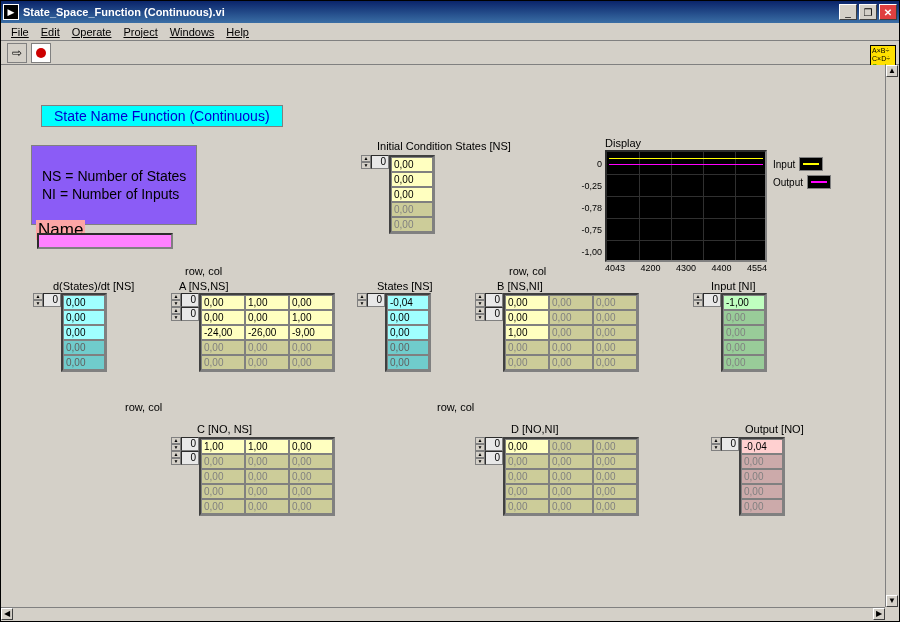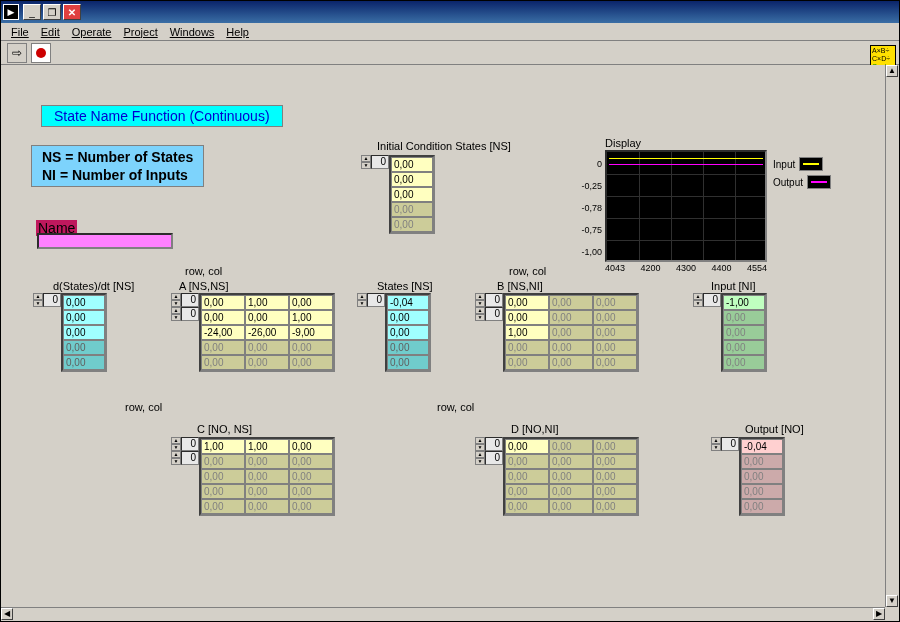--- a/index.html
+++ b/index.html
@@ -18,22 +18,22 @@
 .tool-run { font-size: 12px; }
 .tool-stop { background: #fff; }
 .tool-stop div { width: 10px; height: 10px; background: #c00; border-radius: 50%; }
 .icon-cluster { position: absolute; right: 3px; top: 44px; width: 26px; height: 32px; background: #ffe000; border: 1px solid #000; font-size: 7px; line-height: 8px; padding: 1px; color: #000; }
 .icon-cluster .b { color: #008000; }
 .canvas { position: absolute; top: 64px; left: 0; right: 14px; bottom: 14px; background: #d4d0c8; overflow: hidden; }
 .scroll-v { position: absolute; right: 0; top: 64px; bottom: 14px; width: 14px; background: #d4d0c8; border-left: 1px solid #808080; }
 .scroll-h { position: absolute; left: 0; bottom: 0; right: 14px; height: 14px; background: #d4d0c8; border-top: 1px solid #808080; }
 .scroll-btn { width: 12px; height: 12px; background: #d4d0c8; border: 1px solid #fff; border-right-color: #404040; border-bottom-color: #404040; position: absolute; font-size: 8px; text-align: center; line-height: 10px; }
 .banner { position: absolute; left: 40px; top: 40px; background: #00ffff; color: #0000d0; font-size: 14px; padding: 2px 12px; border: 1px solid #808080; }
-.defs { position: absolute; left: 30px; top: 80px; background: #7dd3fc; border: 1px solid #808080; padding: 2px 10px; font-family: Arial; font-size: 14px; font-weight: bold; line-height: 18px; }
-.name-lbl { position: absolute; left: 35px; top: 155px; font-size: 14px; background: #be185d; padding: 0 2px; }
+.defs { position: absolute; left: 30px; top: 80px; background: #8b5cf6; border: 1px solid #808080; padding: 21px 10px; font-family: Arial; font-size: 14px; font-weight: normal; line-height: 18px; }
+.name-lbl { position: absolute; left: 35px; top: 155px; font-size: 17px; background: #fca5a5; padding: 0 2px; }
 .name-field { position: absolute; left: 36px; top: 168px; width: 136px; height: 16px; background: #ff80ff; border: 2px inset #808080; }
 .lbl { position: absolute; font-size: 11px; }
 .idx { display: inline-flex; flex-direction: column; vertical-align: top; }
 .idx-row { display: flex; align-items: center; }
 .idx-box { width: 18px; height: 14px; background: #e8e8e8; border: 1px inset #808080; font-size: 10px; text-align: right; padding-right: 2px; line-height: 12px; }
 .spin { width: 10px; height: 14px; display: flex; flex-direction: column; }
 .spin div { flex: 1; background: #d4d0c8; border: 1px solid #808080; font-size: 5px; text-align: center; line-height: 5px; }
 .arr-col { display: inline-flex; flex-direction: column; border: 2px solid #808080; border-left-color: #404040; border-top-color: #404040; }
 .cell { width: 42px; height: 15px; font-size: 10px; padding: 0 2px; line-height: 14px; text-align: left; border: 1px solid #808080; }
 .c-cyan { background: #a0ffff; }
@@ -61,20 +61,21 @@
 .legend-sw { width: 24px; height: 14px; background: #000; border: 1px solid #808080; display: flex; align-items: center; justify-content: center; }
 .legend-sw div { width: 16px; height: 2px; }
 </style>
 </head>
 <body>
 
 <div class="window">
 
   <div class="titlebar">
     <div class="tb-icon">▶</div>
+    <div class="tb-title">State_Space_Function (Continuous).vi</div>
     <div class="tb-btns">
       <div class="tb-btn">_</div>
       <div class="tb-btn">❐</div>
       <div class="tb-btn tb-close">✕</div>
     </div>
   </div>
 
   <div class="menubar">
     <span class="menu-item">File</span>
     <span class="menu-item">Edit</span>

